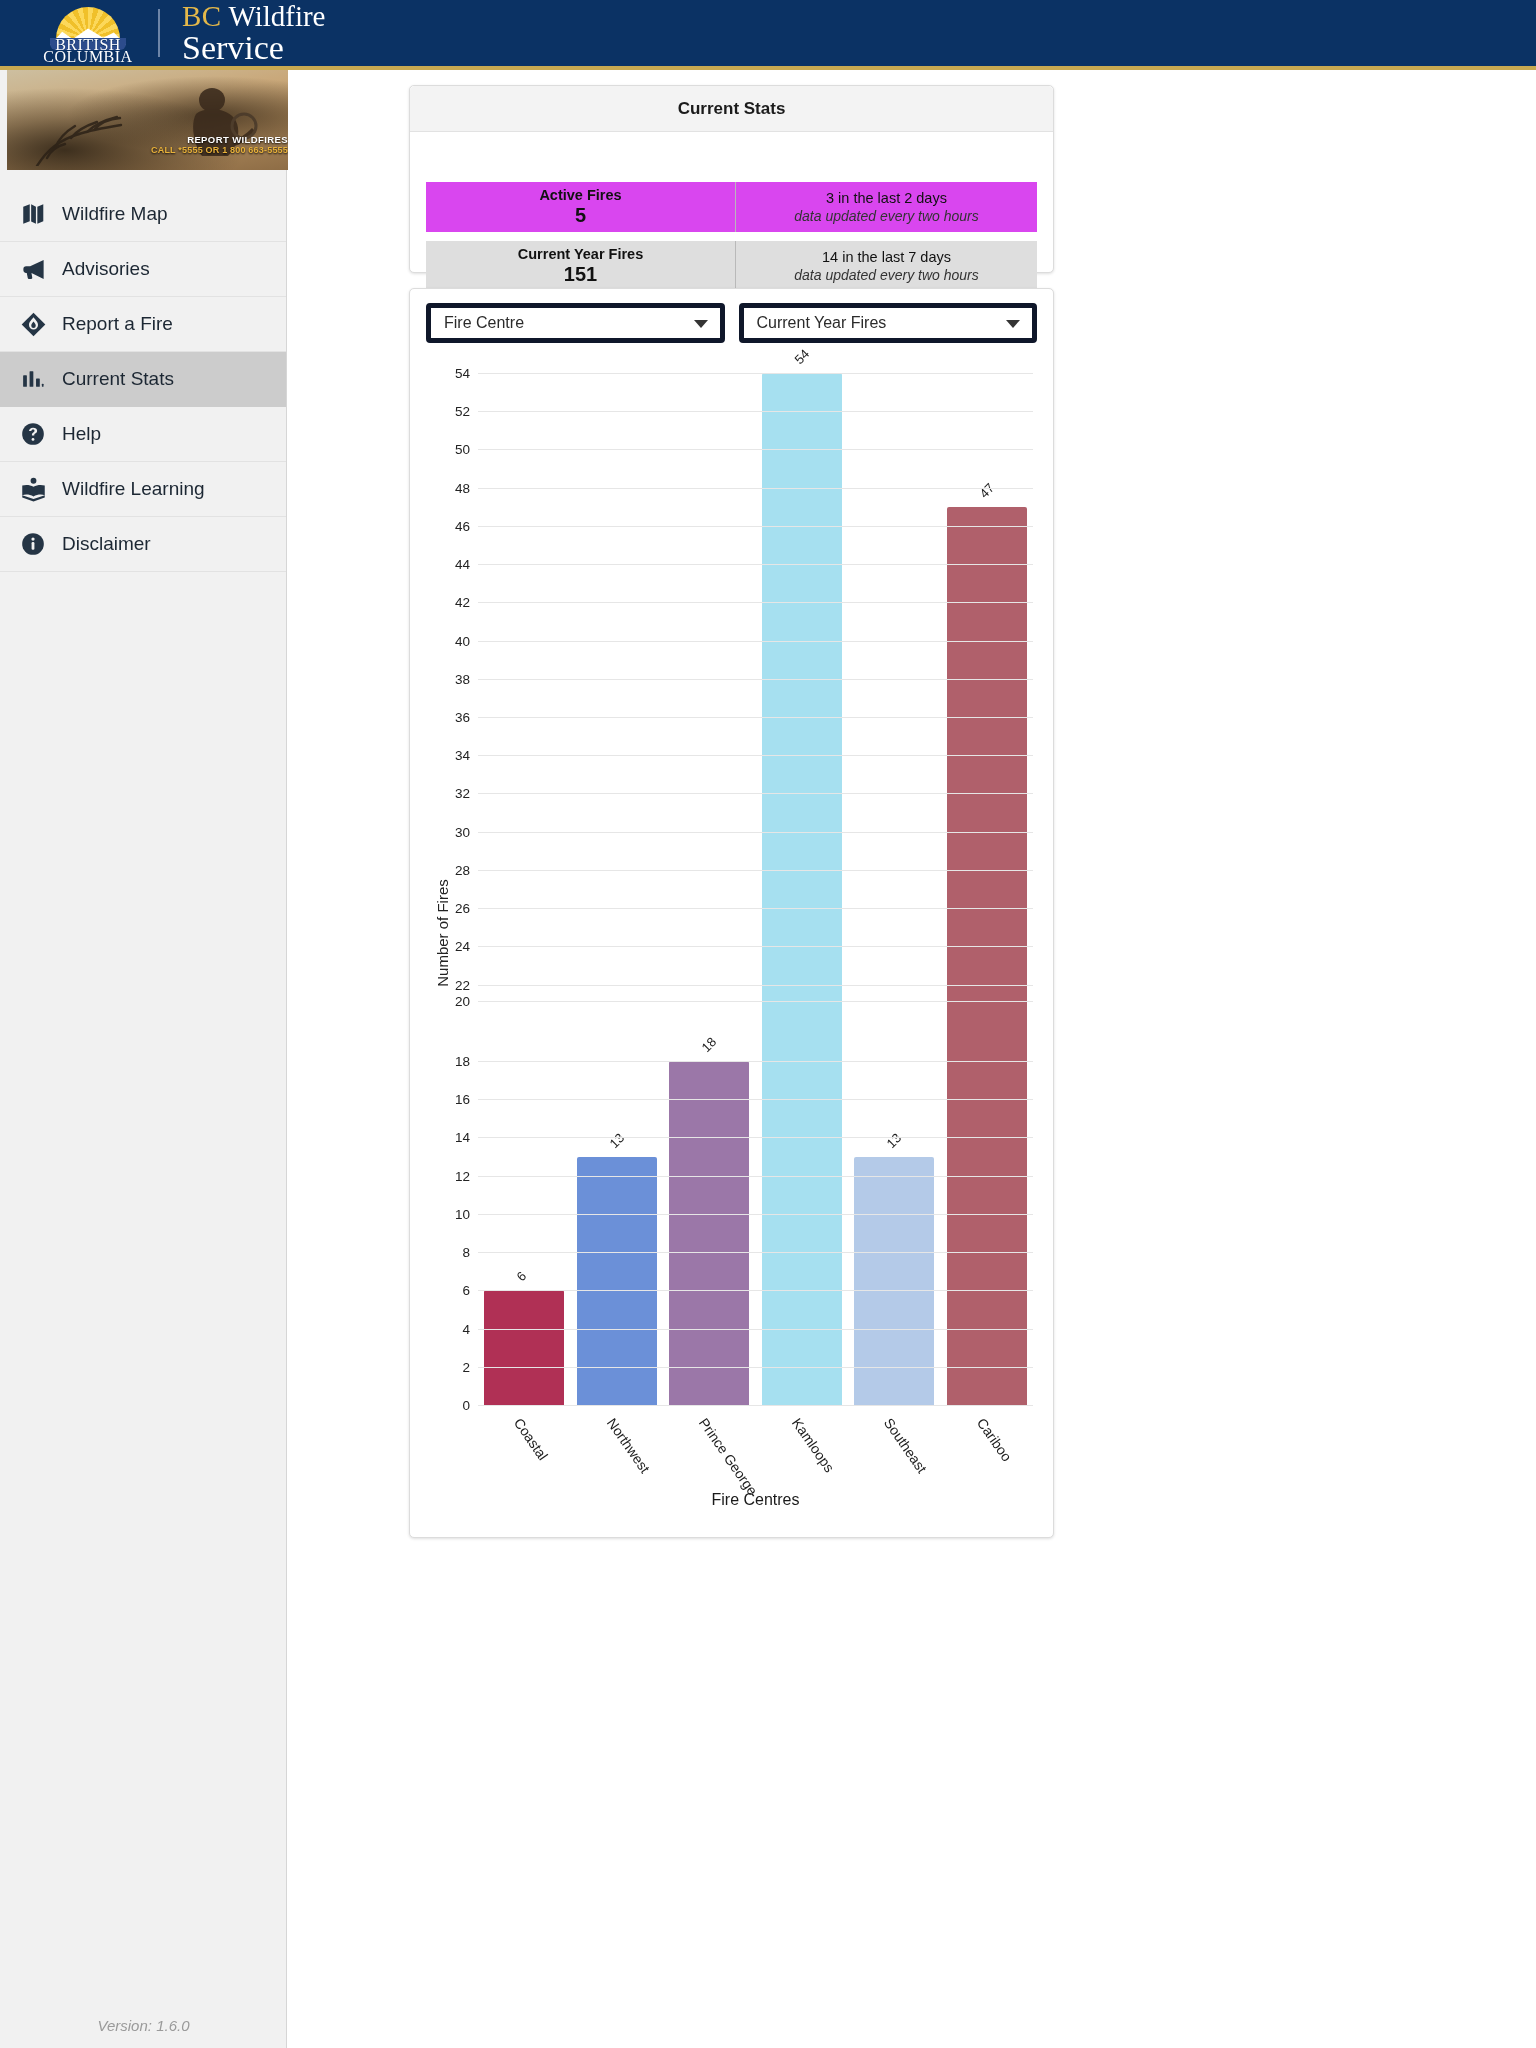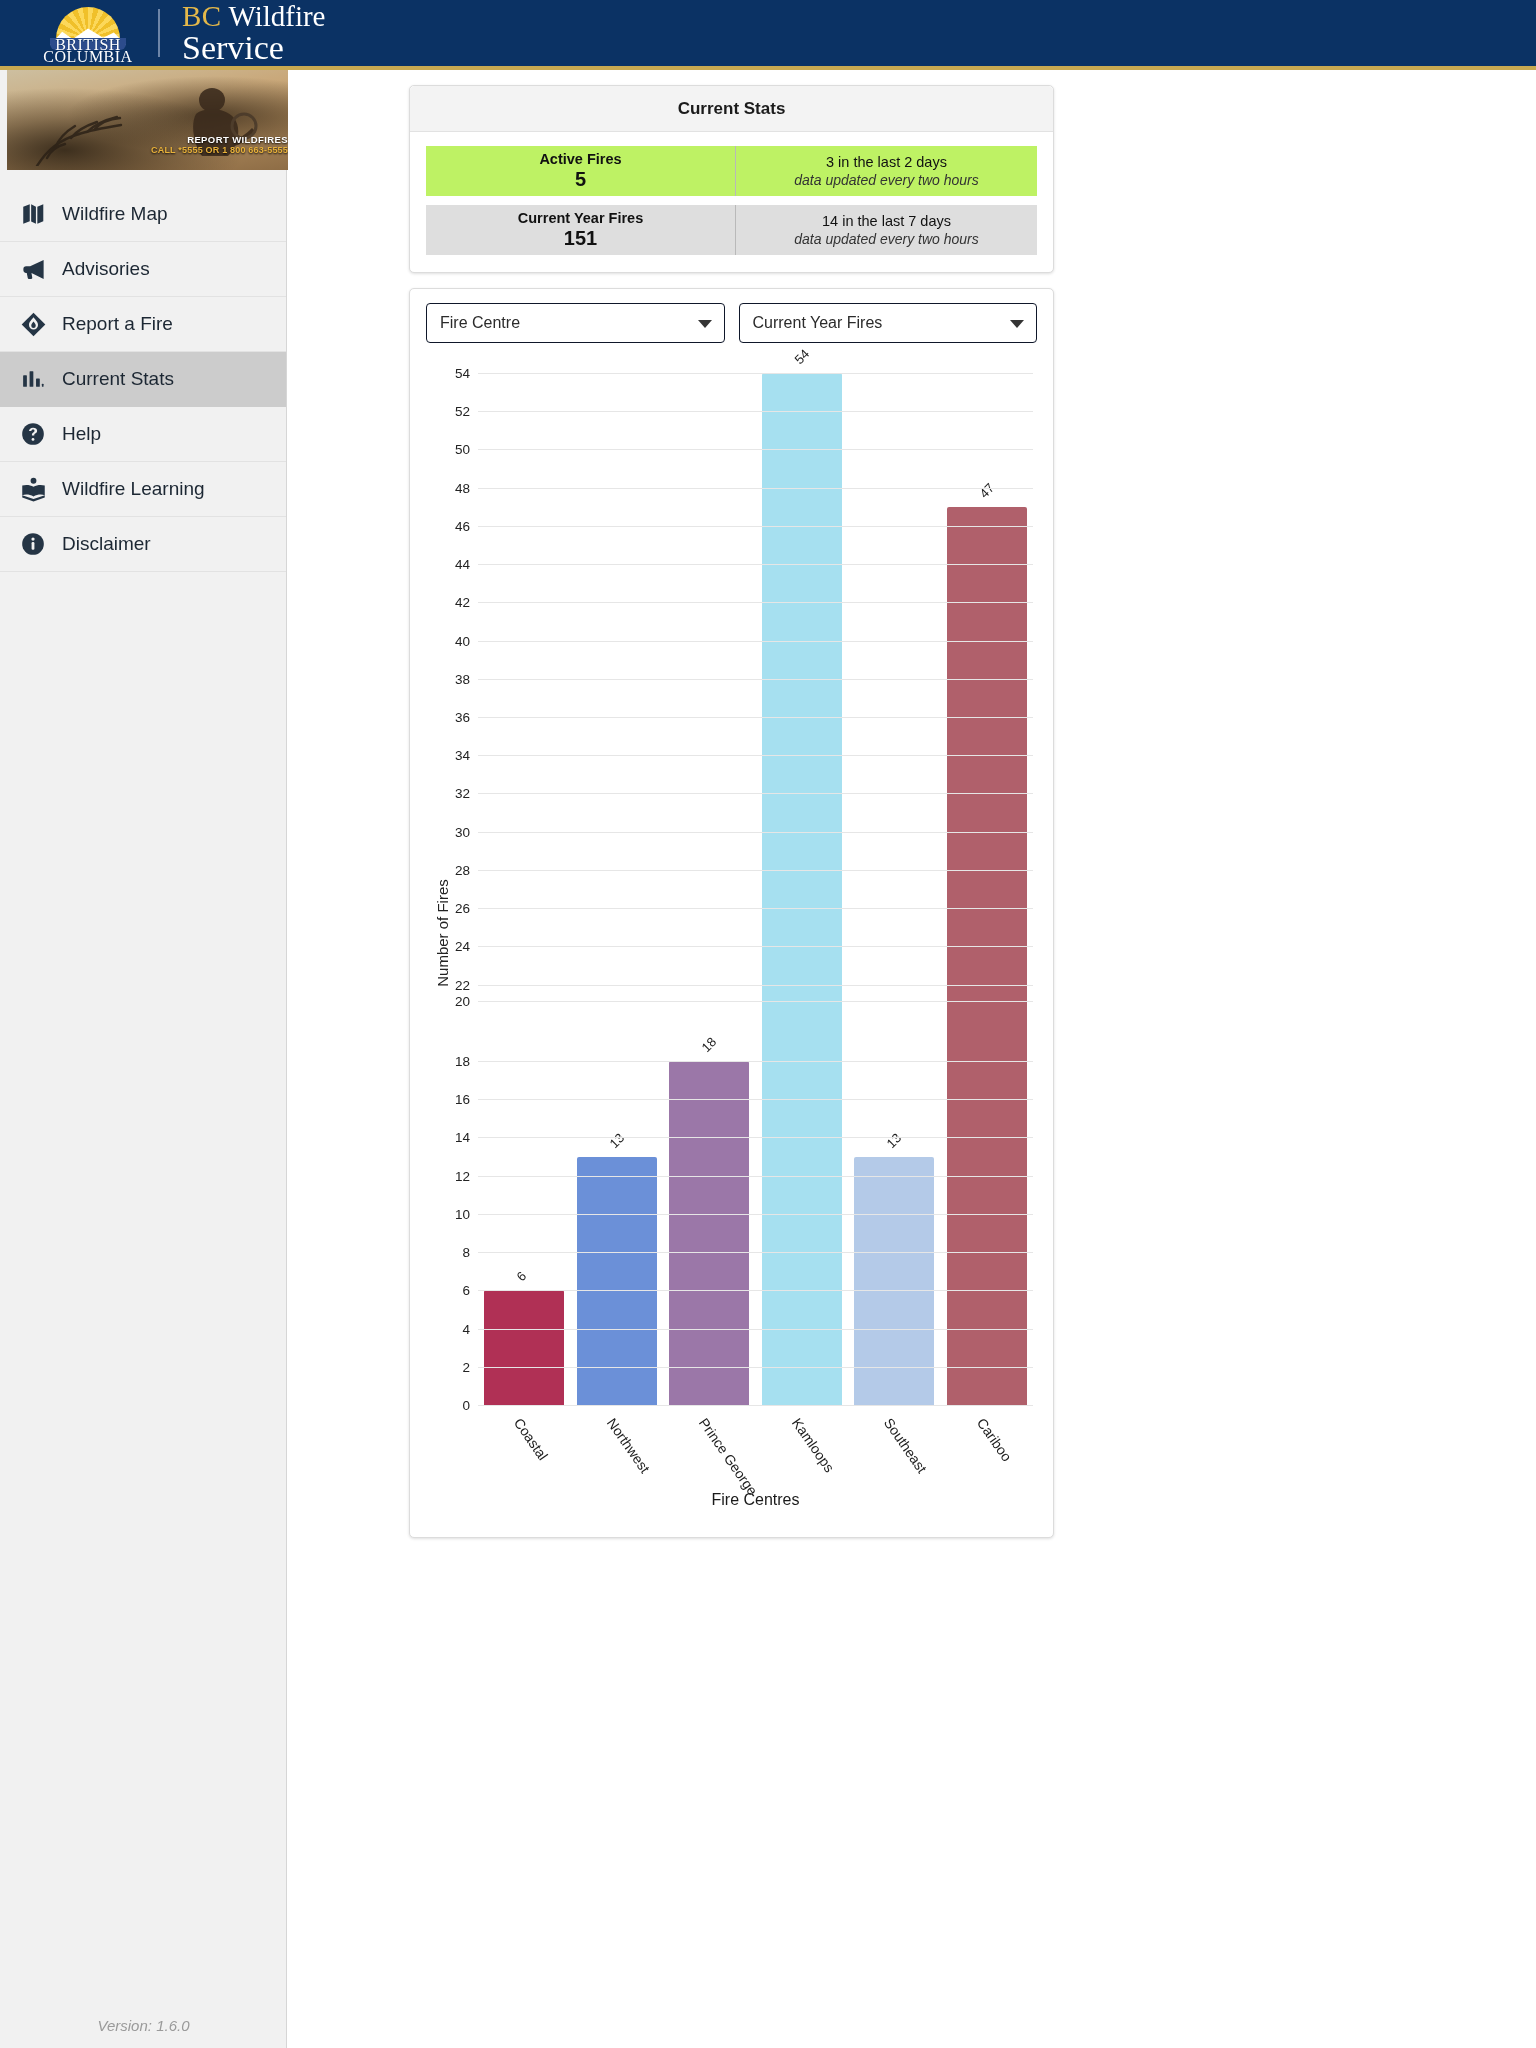--- a/index.html
+++ b/index.html
@@ -129,39 +129,39 @@
   }
   .stats-card { left: 121px; top: 15px; width: 645px; height: 188px; }
   .stats-head {
     height: 46px; background: #f3f3f3; border-bottom: 1px solid #e2e2e2;
     border-radius: 5px 5px 0 0;
     display: flex; align-items: center; justify-content: center;
     font-size: 17px; font-weight: bold; color: #1b1b1b;
   }
   .stats-body { padding: 14px 16px; }
   .stat-row { display: flex; height: 50px; margin-bottom: 9px; }
-  .stat-row.yellow { background: #bef264; }
+  .stat-row.yellow { background: #d946ef; margin-top: 36px; }
   .stat-row.grey { background: #dedede; }
   .stat-left {
     flex: 0 0 310px; display: flex; flex-direction: column;
     align-items: center; justify-content: center;
     border-right: 1px solid #b9b9b9;
   }
   .stat-left .lbl { font-size: 14.5px; font-weight: bold; color: #111; }
   .stat-left .val { font-size: 20px; font-weight: bold; color: #111; margin-top: 1px; }
   .stat-right { flex: 1; display: flex; flex-direction: column; align-items: center; justify-content: center; }
   .stat-right .main-t { font-size: 14.5px; color: #111; }
   .stat-right .sub-t { font-size: 14px; font-style: italic; color: #333; margin-top: 2px; }
 
   
   .chart-card { left: 121px; top: 218px; width: 645px; height: 1250px; }
   .selects { display: flex; gap: 14px; padding: 14px 16px 0 16px; }
   .select {
     position: relative; height: 40px; flex: 1;
-    border: 1px solid #0f172a; border-radius: 4px; background: #fff;
+    border: 5px solid #0f172a; border-radius: 4px; background: #fff;
     display: flex; align-items: center; padding: 0 34px 0 13px;
     font-size: 16px; color: #2b2b2b; cursor: pointer;
   }
   .caret {
     position: absolute; right: 12px; top: 50%; margin-top: -3px;
     width: 0; height: 0;
     border-left: 7px solid transparent; border-right: 7px solid transparent;
     border-top: 8px solid #343434;
   }
 

